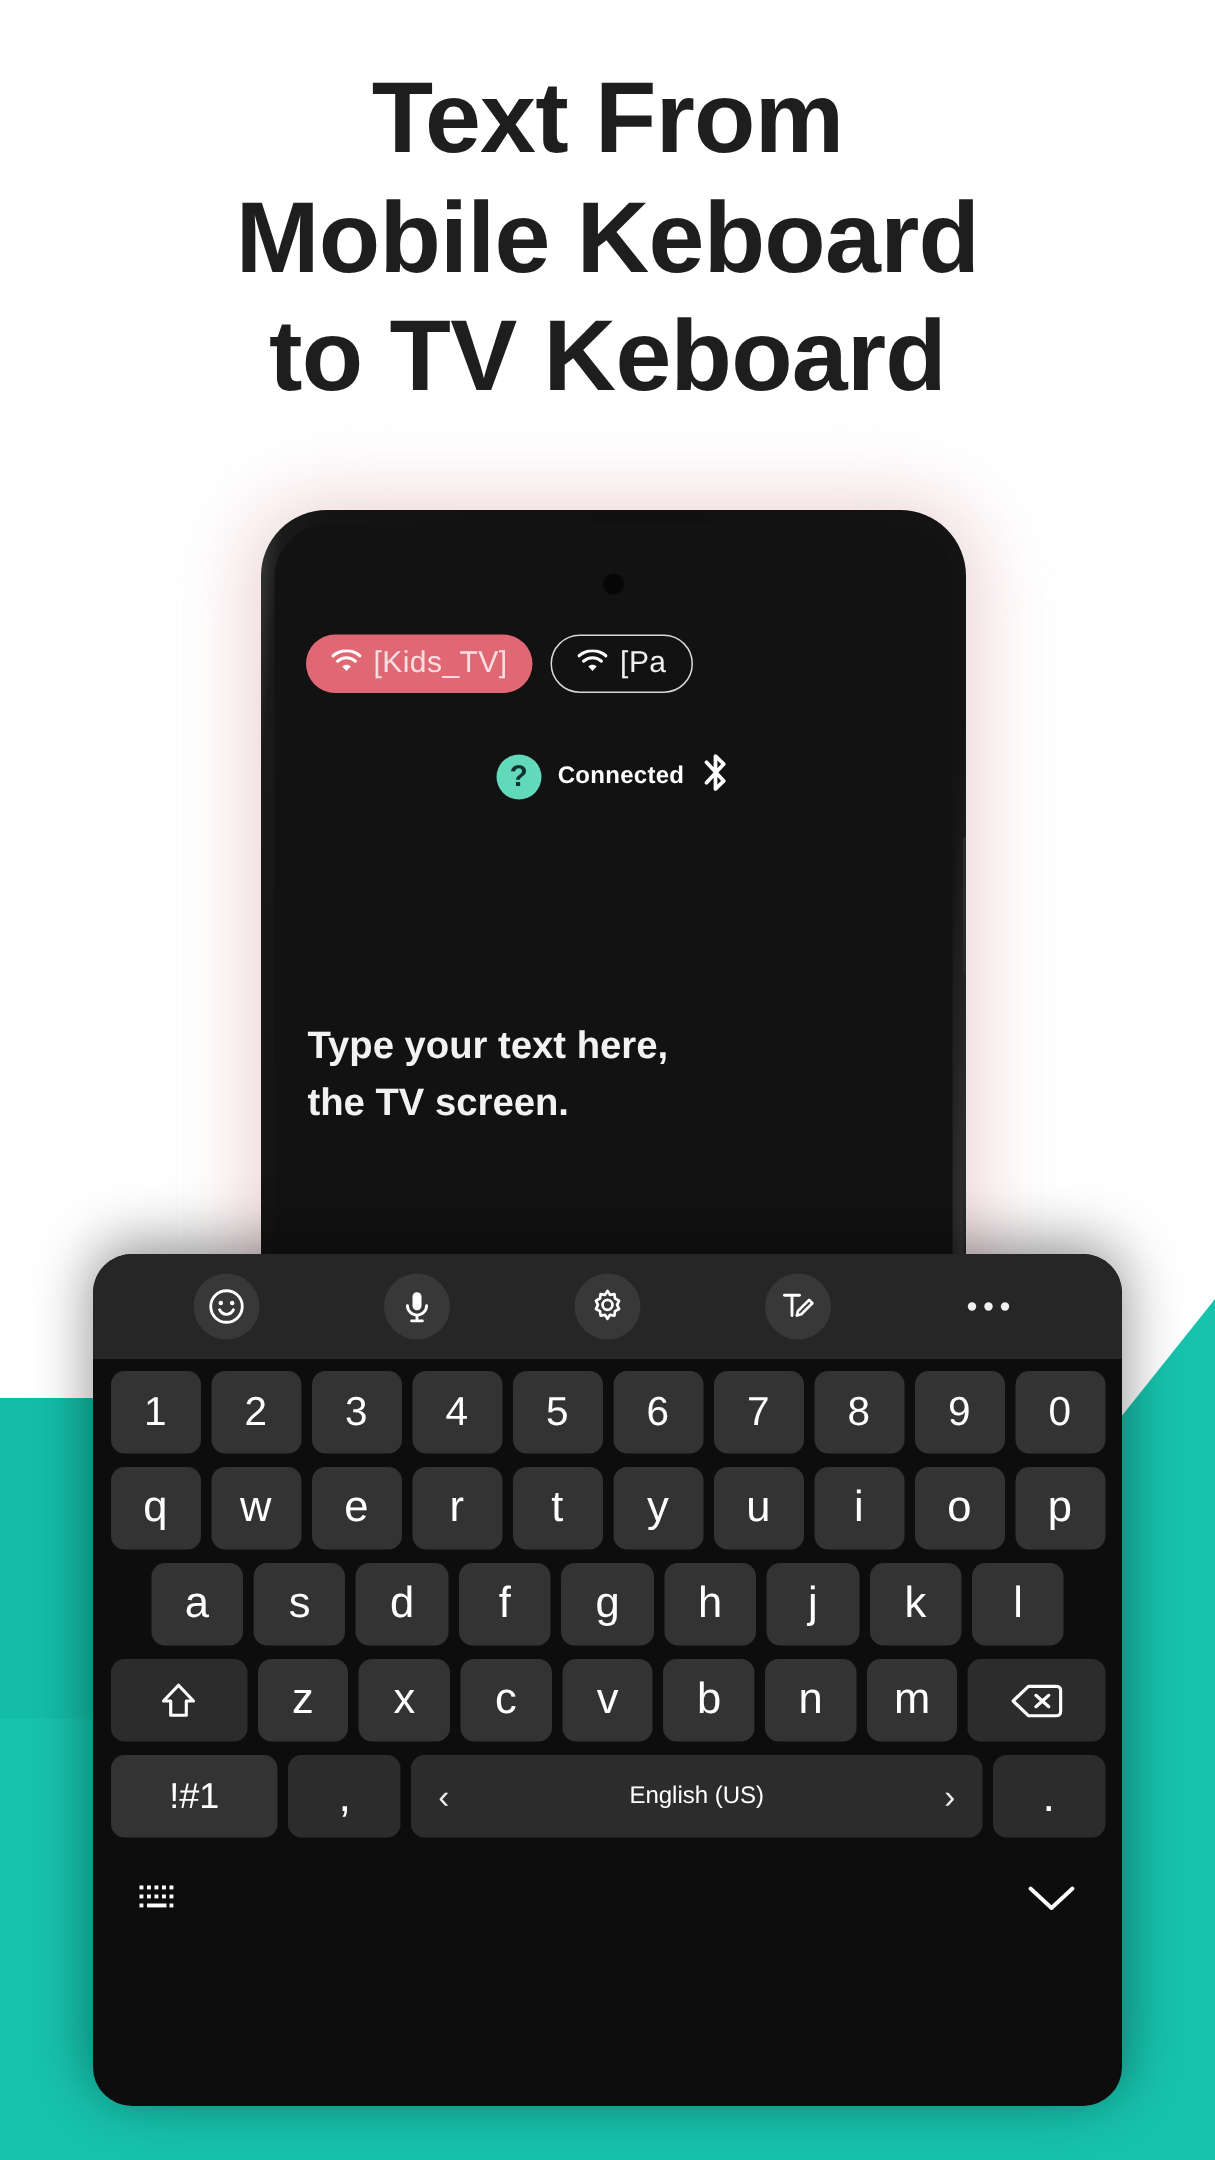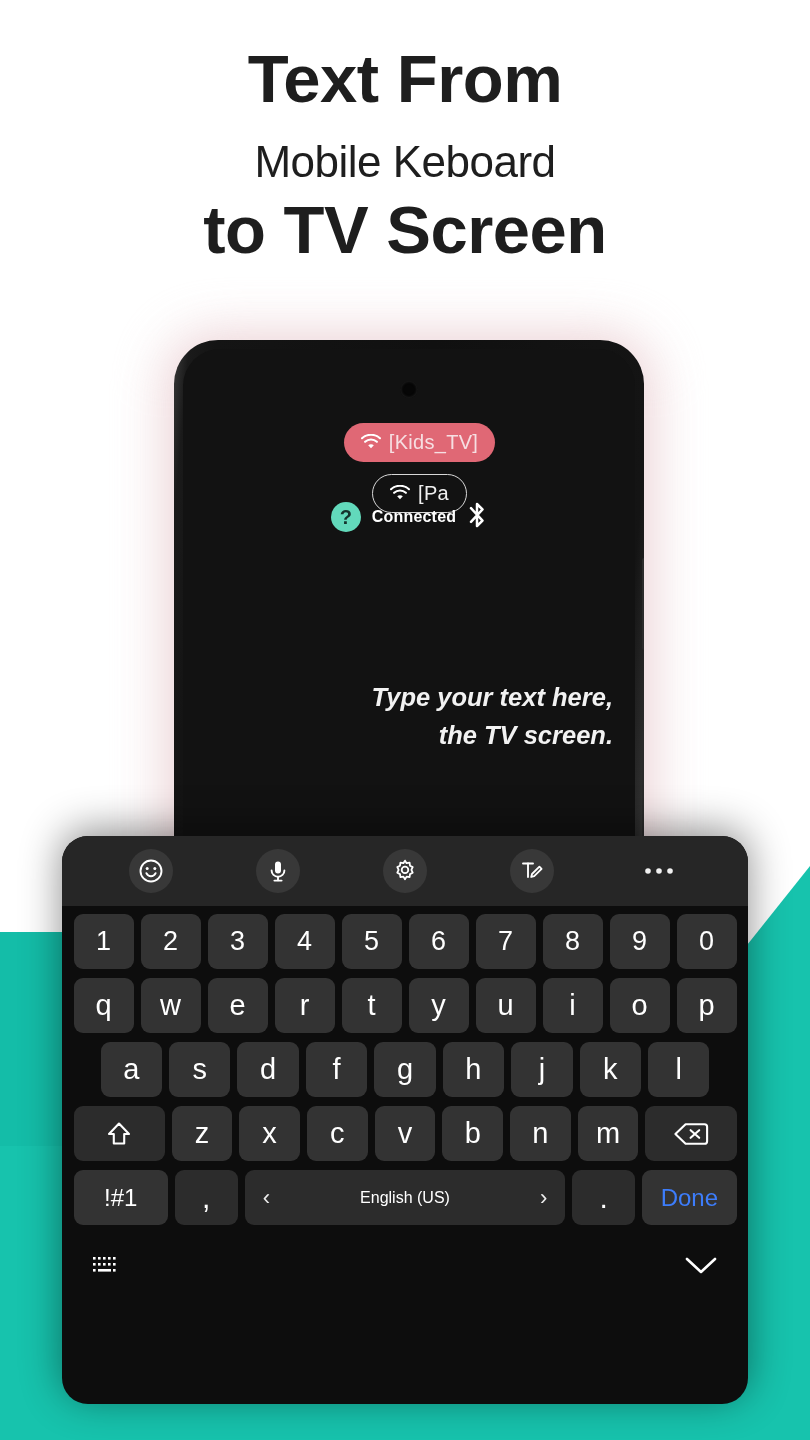--- a/index.html
+++ b/index.html
@@ -19,22 +19,22 @@
 
   
   #headline {
     position:absolute; top:46px; left:0; width:810px;
     text-align:center; z-index:5;
     color:#1e1e1e;
     line-height:0.98;
   }
   .hl-line { display:block; letter-spacing:-0.5px; }
   .hl-bold   { font-size:67px; font-weight:bold; }
-  .hl-light  { font-size:44px; font-weight:400; }
-  #hl1 { margin-bottom:28px; }
+  .hl-light  { font-size:67px; font-weight:700; }
+  #hl1 { margin-bottom:14px; }
   #hl2 { margin-bottom:14px; }
 
   
   #phone-glow {
     position:absolute; left:166px; top:334px;
     width:486px; height:560px;
     border-radius:48px;
     background:#e8c9cd;
     filter:blur(26px);
     opacity:.85;
@@ -65,21 +65,21 @@
     position:absolute; right:-2px; width:4px; border-radius:3px;
     background:#2b2b2b; z-index:3;
   }
   #side-btn-1 { top:218px; height:92px; }
   #side-btn-2 { top:390px; height:120px; }
 
   
   #chip-row {
     position:absolute; left:0; top:74px; width:100%;
     display:flex; gap:12px; padding-left:21px;
-    align-items:center; white-space:nowrap;flex-direction:column;
+    align-items:center; white-space:nowrap;
   }
   .chip {
     display:flex; align-items:center; gap:8px;
     height:39px; padding:0 17px;
     border-radius:22px;
     font-size:20px; letter-spacing:.3px;
     flex:0 0 auto;
   }
   .chip.active { background:#e06875; color:#f6dfe2; }
   .chip.idle   { background:transparent; color:#f0f0f0; border:1.6px solid #d8d8d8; }
@@ -95,24 +95,23 @@
     background:#62d9bb; color:#14322c;
     font-size:20px; font-weight:bold;
     display:flex; align-items:center; justify-content:center;
     line-height:1;
   }
   #status-text { color:#fff; font-size:16px; font-weight:bold; letter-spacing:.2px; }
 
   
   #placeholder {
     position:absolute; left:0; top:330px; width:100%;
-    text-align:right; color:#f2f2f2;
+    text-align:left; color:#f2f2f2;
     font-size:25.5px; font-weight:bold; line-height:1.48;
     padding:0 22px;
-    font-style:italic;
   }
 
   
   #keyboard {
     position:absolute; left:62px; top:836px;
     width:686px; height:568px;
     background:#0d0d0d;
     border-radius:26px;
     z-index:6;
     box-shadow:0 -6px 40px rgba(0,0,0,.45);
@@ -168,21 +167,21 @@
   <polygon points="0,932 118,932 176,1146 0,1146" fill="#14bda8"></polygon>
   <polygon points="810,866 700,1004 810,1004" fill="#17c3ad"></polygon>
   <rect x="700" y="1000" width="110" height="440" fill="#17c3ad"></rect>
   <rect x="0" y="1400" width="810" height="40" fill="#17c3ad"></rect>
   <polygon points="0,1380 810,1380 810,1440 0,1440" fill="#17c3ad"></polygon>
 </svg>
 
 <div id="headline">
   <span id="hl1" class="hl-line hl-bold">Text From</span>
   <span id="hl2" class="hl-line hl-light">Mobile Keboard</span>
-  <span id="hl3" class="hl-line hl-bold">to TV Screen</span>
+  <span id="hl3" class="hl-line hl-bold">to TV Keboard</span>
 </div>
 
 <div id="phone-glow"></div>
 
 <div id="phone">
   <div class="side-btn" id="side-btn-1"></div>
   <div class="side-btn" id="side-btn-2"></div>
 
   <div id="phone-screen">
     <div id="camera"></div>
@@ -346,21 +345,20 @@
       <div class="key wide sym">!#1</div>
       <div class="key comma dark">,</div>
       <div class="key space dark">
         <div class="space-inner">
           <span class="space-arrow">‹</span>
           <span class="space-label">English (US)</span>
           <span class="space-arrow">›</span>
         </div>
       </div>
       <div class="key period dark">.</div>
-      <div class="key wide done">Done</div>
     </div>
   </div>
 
   <div id="kb-bottom">
     <span class="kbd-dots">
       <svg width="30" height="22" viewBox="0 0 30 22" fill="none">
         <g fill="#ffffff">
           <rect x="1" y="2" width="2.6" height="2.6"></rect>
           <rect x="6" y="2" width="2.6" height="2.6"></rect>
           <rect x="11" y="2" width="2.6" height="2.6"></rect>

